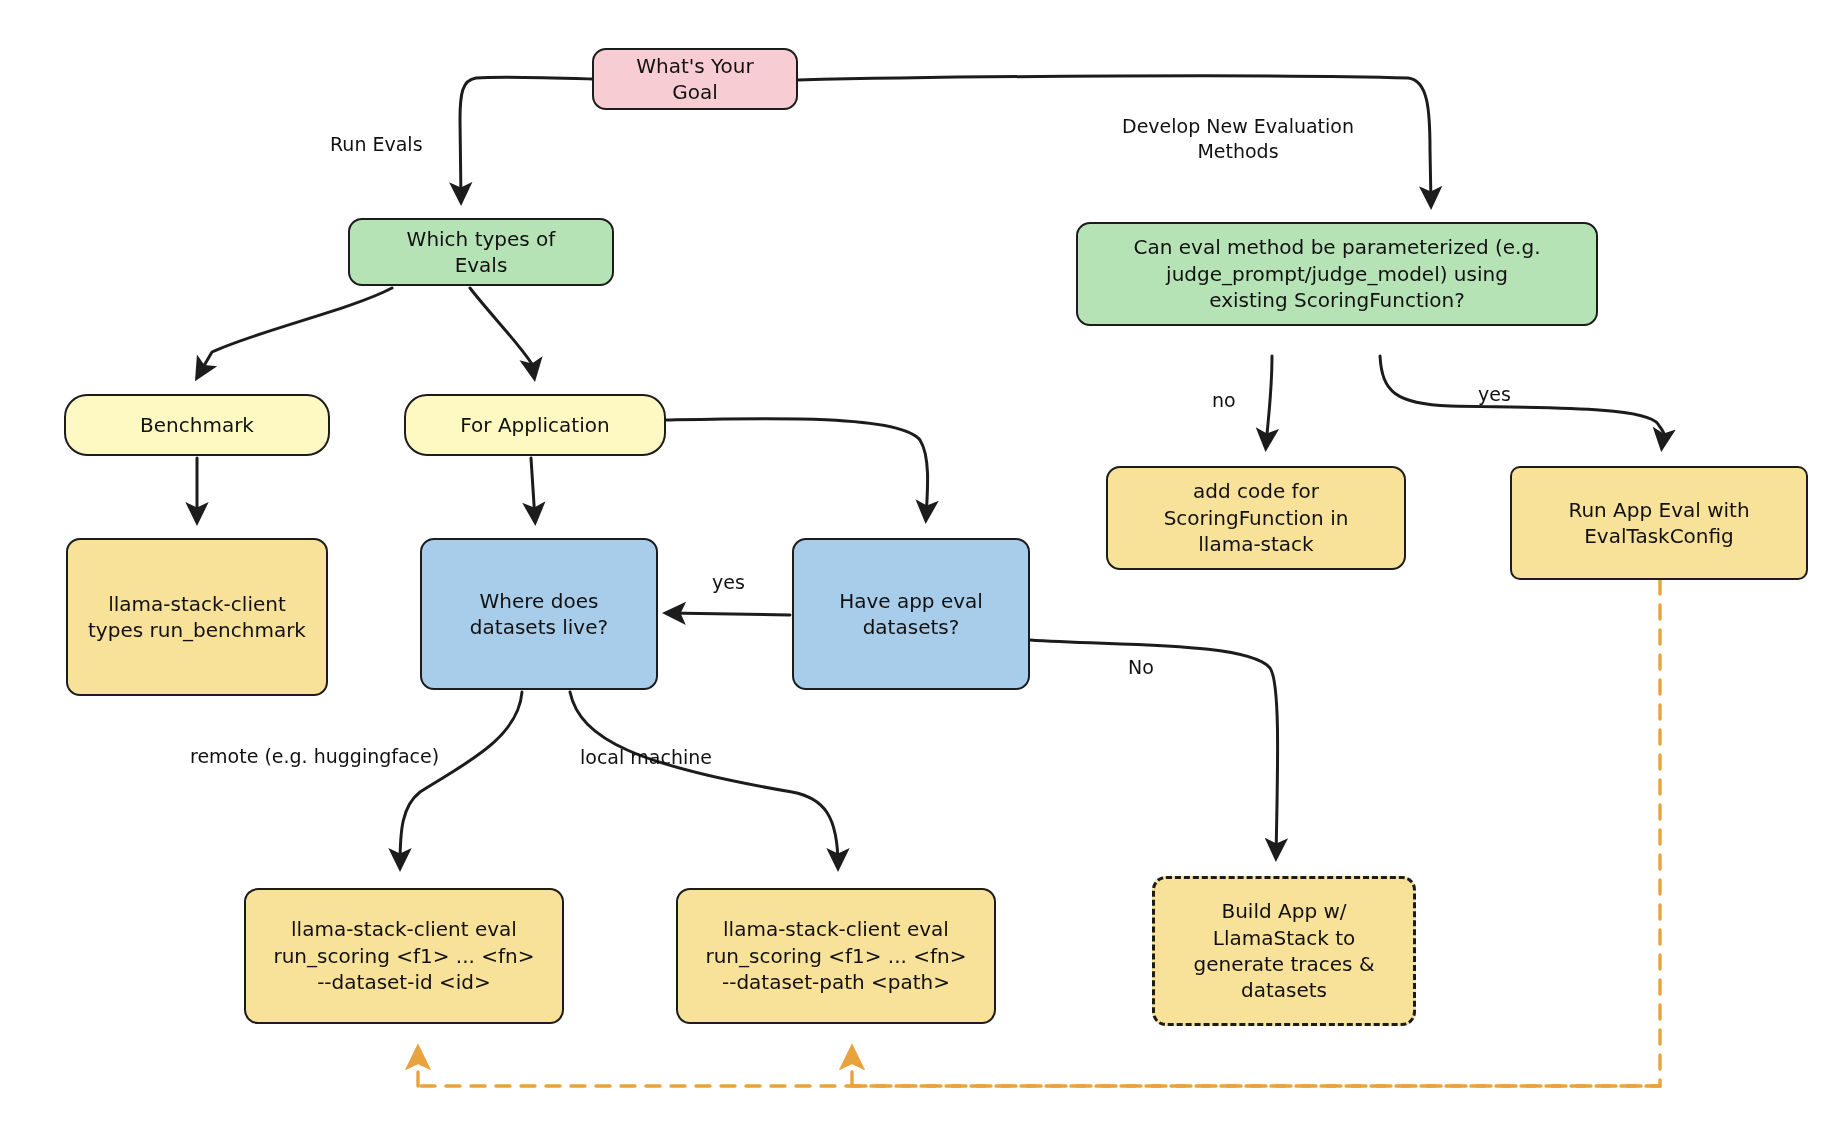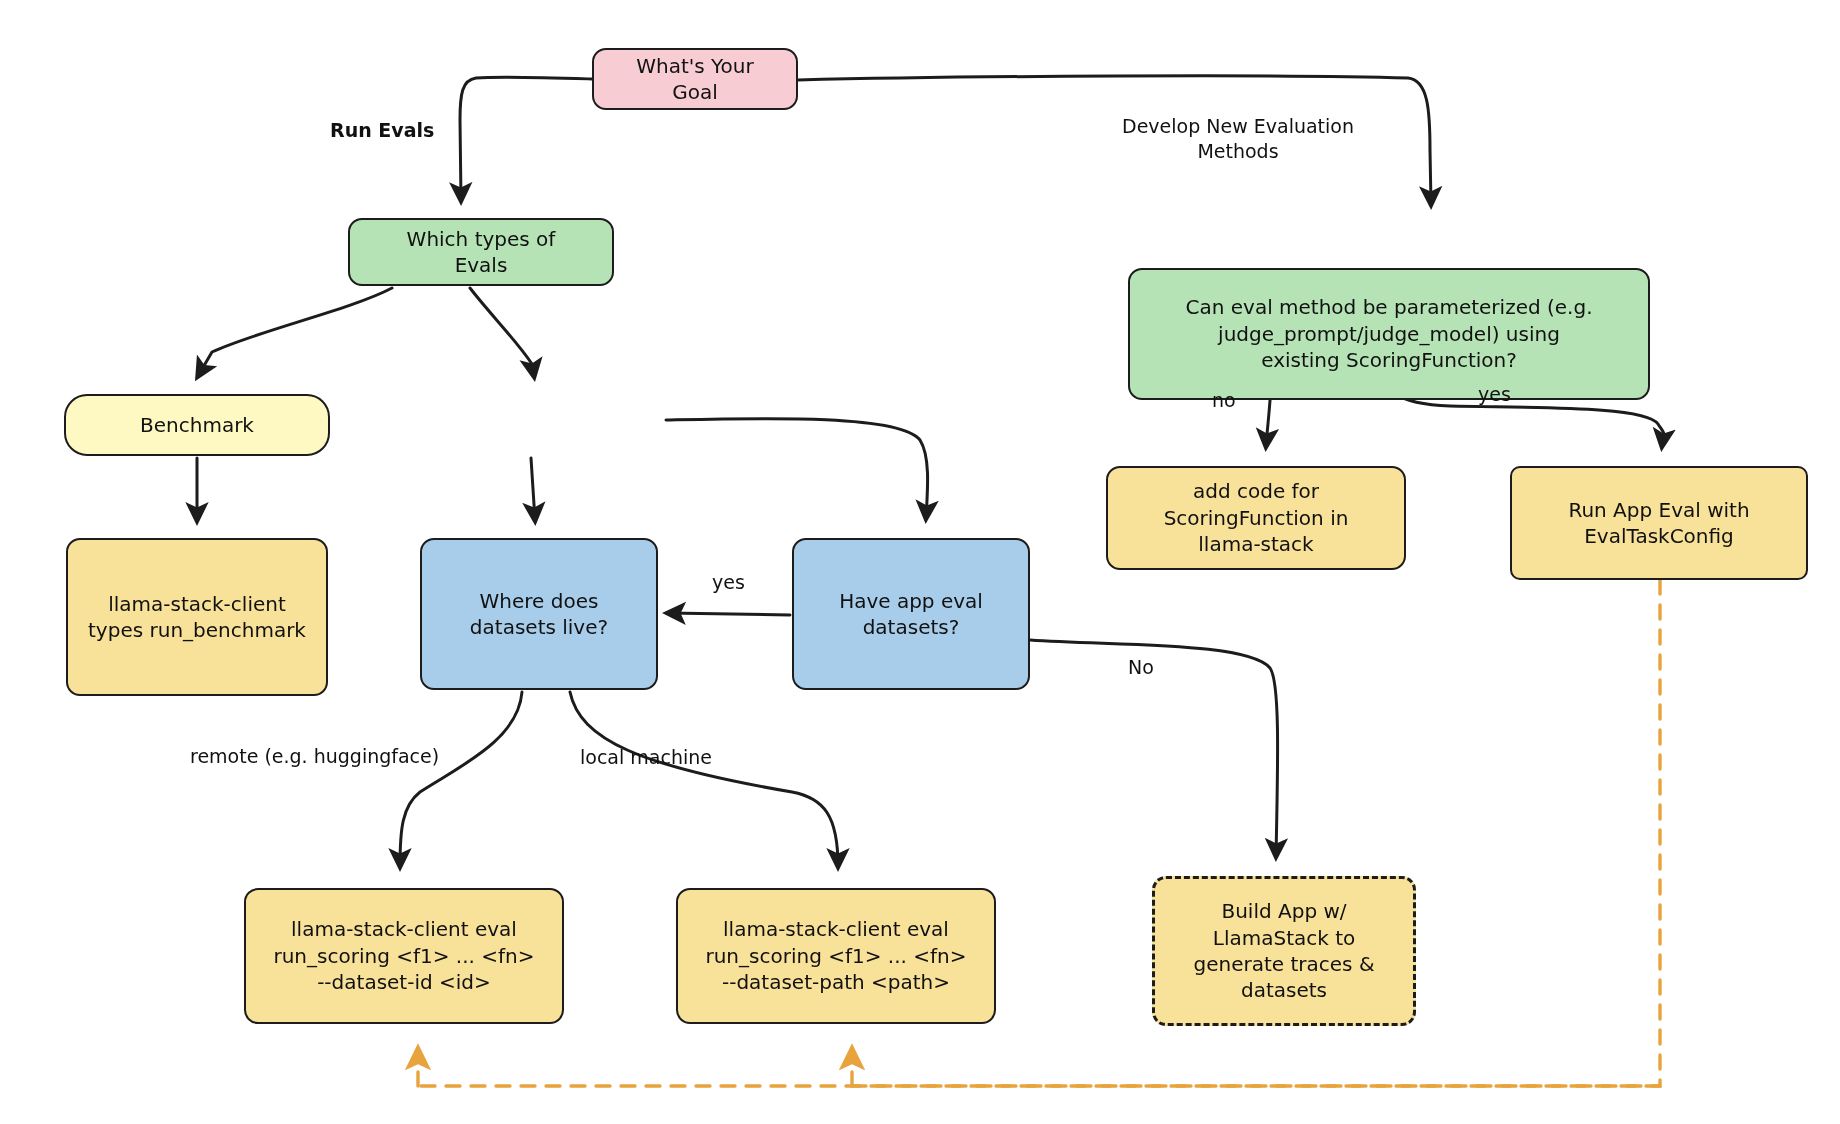--- a/index.html
+++ b/index.html
@@ -108,24 +108,25 @@
       <path d="M852,1086 L852,1050" marker-end="url(#arrow-orange)"></path>
       <path d="M1660,1086 L418,1086"></path>
       <path d="M418,1086 L418,1050" marker-end="url(#arrow-orange)"></path>
     </g>
   </svg>
 
   <div class="node pink" style="left:592px; top:48px; width:206px; height:62px;">What's Your
 Goal</div>
   <div class="node green" style="left:348px; top:218px; width:266px; height:68px;">Which types of
 Evals</div>
-  <div class="node green" style="left:1128px; top:222px; width:522px; height:132px;margin-top:46px;">Can eval method be parameterized (e.g.
+  <div class="node green" style="left:1076px; top:222px; width:522px; height:104px;">Can eval method be parameterized (e.g.
 judge_prompt/judge_model) using
 existing ScoringFunction?</div>
   <div class="node white" style="left:64px; top:394px; width:266px; height:62px;">Benchmark</div>
+  <div class="node white" style="left:404px; top:394px; width:262px; height:62px;">For Application</div>
   <div class="node yellow" style="left:1106px; top:466px; width:300px; height:104px;">add code for
 ScoringFunction in
 llama-stack</div>
   <div class="node yellow" style="left:1510px; top:466px; width:298px; height:114px;border-radius:10px;">Run App Eval with
 EvalTaskConfig</div>
   <div class="node yellow" style="left:66px; top:538px; width:262px; height:158px;">llama-stack-client
 types run_benchmark</div>
   <div class="node blue" style="left:420px; top:538px; width:238px; height:152px;">Where does
 datasets live?</div>
   <div class="node blue" style="left:792px; top:538px; width:238px; height:152px;">Have app eval
@@ -134,21 +135,21 @@
 run_scoring &lt;f1&gt; ... &lt;fn&gt;
 --dataset-id &lt;id&gt;</div>
   <div class="node yellow" style="left:676px; top:888px; width:320px; height:136px;">llama-stack-client eval
 run_scoring &lt;f1&gt; ... &lt;fn&gt;
 --dataset-path &lt;path&gt;</div>
   <div class="node dashed" style="left:1140px; top:876px; width:264px; height:150px;">Build App w/
 LlamaStack to
 generate traces &amp;
 datasets</div>
 
-  <div class="edge-label" style="left:330px; top:118px;font-weight:bold;">Run Evals</div>
+  <div class="edge-label" style="left:330px; top:132px;">Run Evals</div>
   <div class="edge-label" style="left:1122px; top:114px; text-align:center;">Develop New Evaluation
 Methods</div>
   <div class="edge-label" style="left:1212px; top:388px;">no</div>
   <div class="edge-label" style="left:1478px; top:382px;">yes</div>
   <div class="edge-label" style="left:712px; top:570px;">yes</div>
   <div class="edge-label" style="left:1128px; top:655px;">No</div>
   <div class="edge-label" style="left:190px; top:744px;">remote (e.g. huggingface)</div>
   <div class="edge-label" style="left:580px; top:745px;">local machine</div>
 
 </div>

